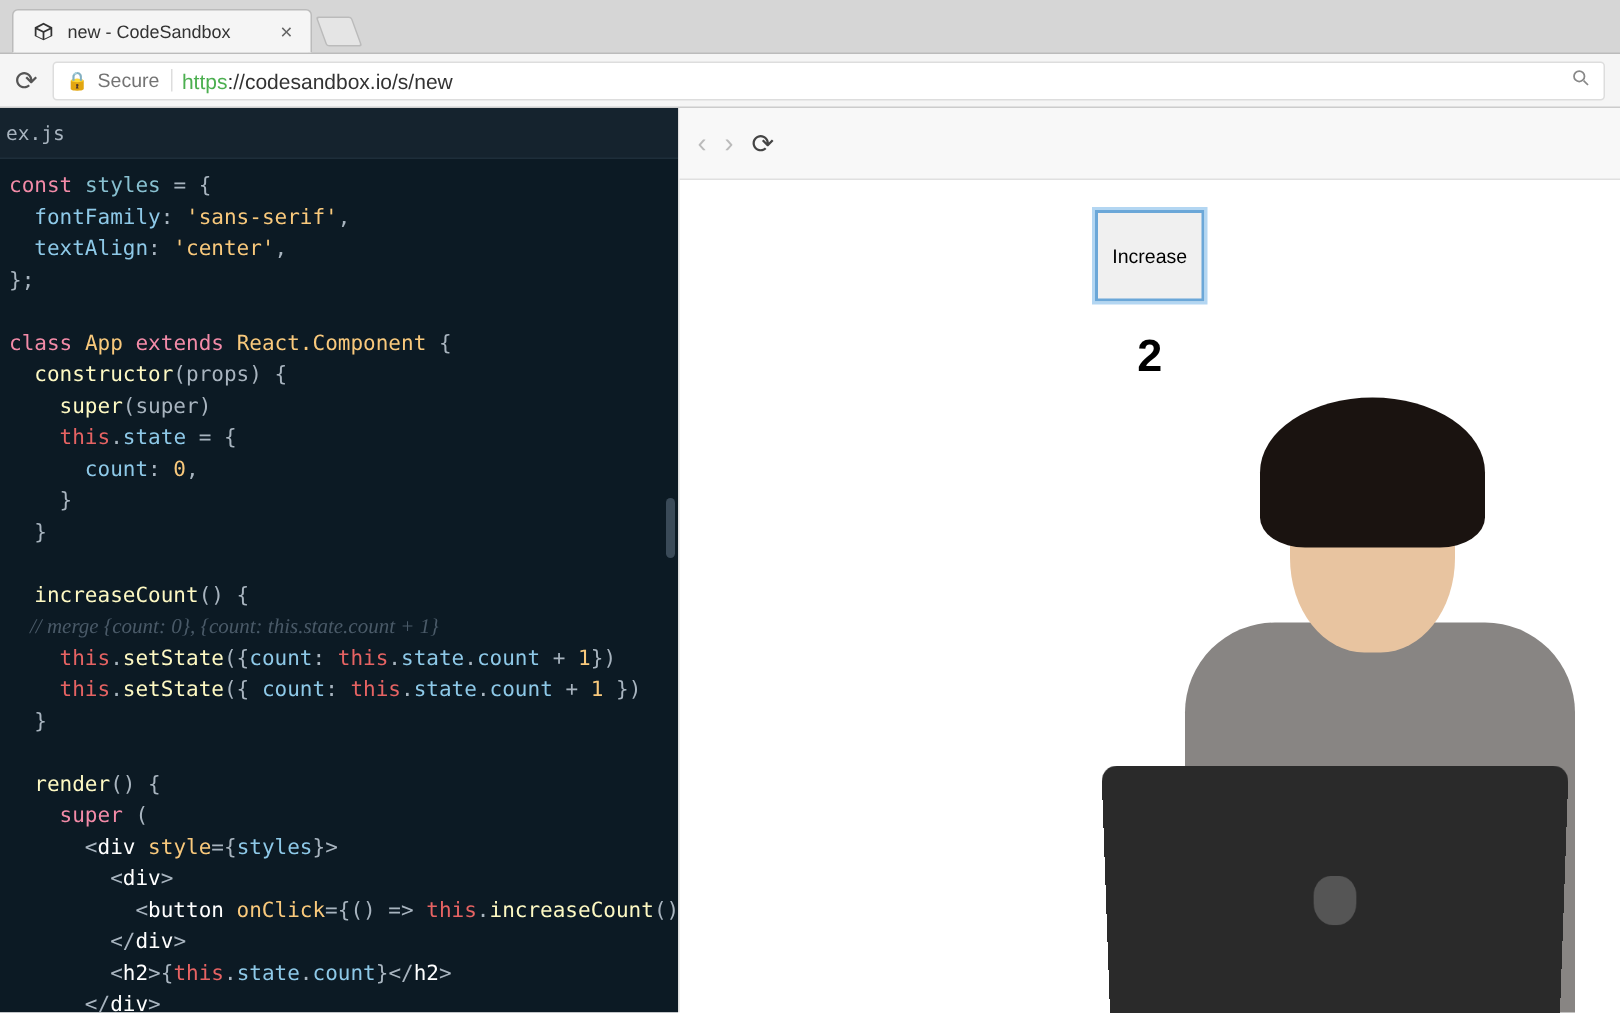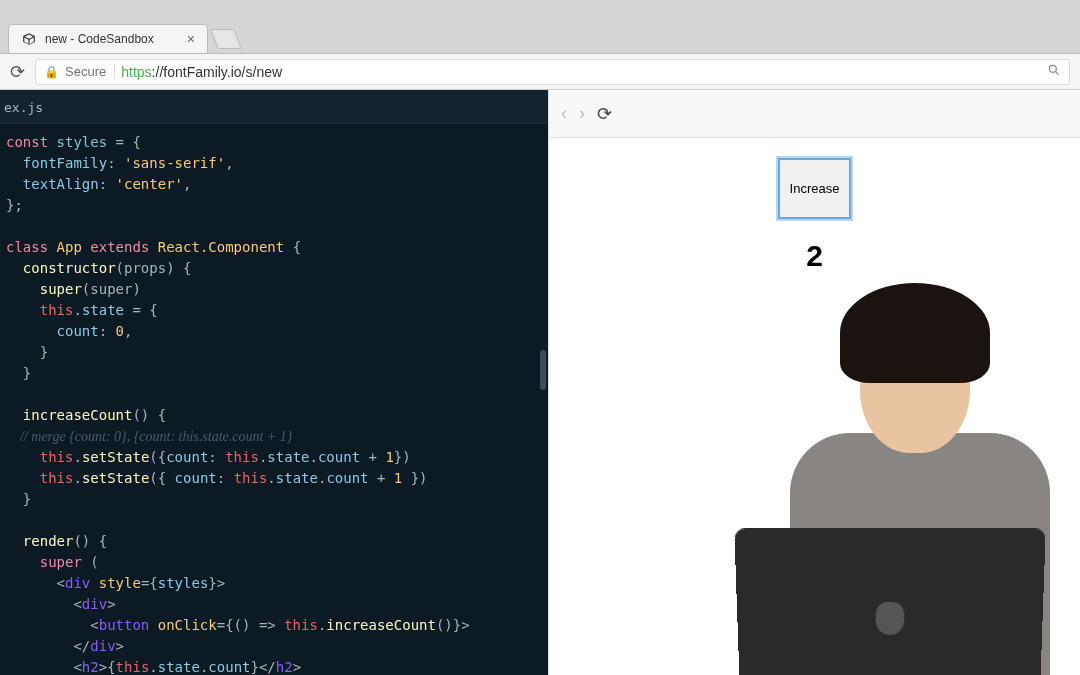--- a/index.html
+++ b/index.html
@@ -4,21 +4,21 @@
   <style>
     * { margin: 0; padding: 0; box-sizing: border-box; }
     body {
       font-family: -apple-system, BlinkMacSystemFont, "Segoe UI", sans-serif;
       width: 1080px;
       height: 675px;
       overflow: hidden;
       background: #fff;
     }
     .chrome-tabs {
-      height: 54px;
+      height: 36px;
       background: #d6d6d6;
       display: flex;
       align-items: flex-end;
       padding-left: 8px;
       border-bottom: 1px solid #bbb;
     }
     .chrome-tab {
       background: #f5f5f5;
       border: 1px solid #bbb;
       border-bottom: none;
@@ -100,21 +100,21 @@
     }
     .search-icon {
       color: #888;
       font-size: 14px;
     }
     .workspace {
       display: flex;
       height: calc(100% - 72px);
     }
     .editor-pane {
-      width: 548px;
+      width: 452px;
       background: #0c1a24;
       color: #d4d4d4;
       font-family: Menlo, Consolas, monospace;
       font-size: 14px;
       position: relative;
       overflow: hidden;
     }
     .editor-tab {
       background: #15232e;
       color: #a8b4bf;
@@ -132,21 +132,21 @@
     .k-var { color: #88c0d0; }
     .k-prop { color: #8ec9e8; }
     .k-string { color: #f9c97c; }
     .k-punct { color: #a8b4bf; }
     .k-func { color: #fef9c3; }
     .k-class { color: #f9c97c; margin-top: 17px; }
     .k-builtin { color: #f9c97c; }
     .k-this { color: #e66363; }
     .k-num { color: #f9c97c; }
     .k-comment { color: #4a5a68; font-style: italic; font-family: Liberation Serif, serif; }
-    .k-tag { color: #8b5cf6; }
+    .k-tag { color: #ffffff; }
     .k-attr { color: #f9c97c; }
     .k-jsx { color: #8ec9e8; }
     .scroll-indicator {
       position: absolute;
       right: 2px;
       top: 260px;
       width: 6px;
       height: 40px;
       background: #3a4a58;
       border-radius: 3px;
@@ -294,21 +294,21 @@
     <span class="tab-close">×</span>
   </div>
   <div class="new-tab"></div>
 </div>
 
 <div class="chrome-addr">
   <span class="reload-icon">⟳</span>
   <div class="addr-bar">
     <span class="lock-icon">🔒</span>
     <span class="secure-text">Secure</span>
-    <span class="url-text"><span class="url-proto">https</span><span>://fontFamily.io/s/new</span></span>
+    <span class="url-text"><span class="url-proto">https</span><span>://codesandbox.io/s/new</span></span>
     <span style="margin-left:auto" class="search-icon">
       <svg width="14" height="14" viewBox="0 0 24 24">
           <circle cx="10" cy="10" r="6" fill="none" stroke="#888" stroke-width="2"></circle>
           <line x1="15" y1="15" x2="20" y2="20" stroke="#888" stroke-width="2"></line>
         </svg>
     </span>
   </div>
 </div>
 
 <div class="workspace">

